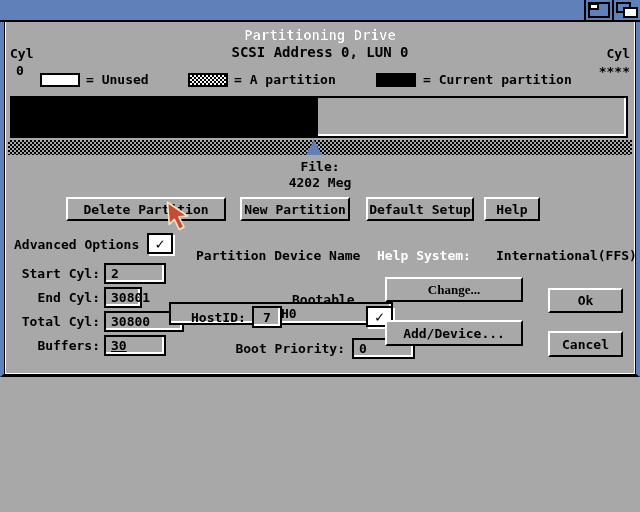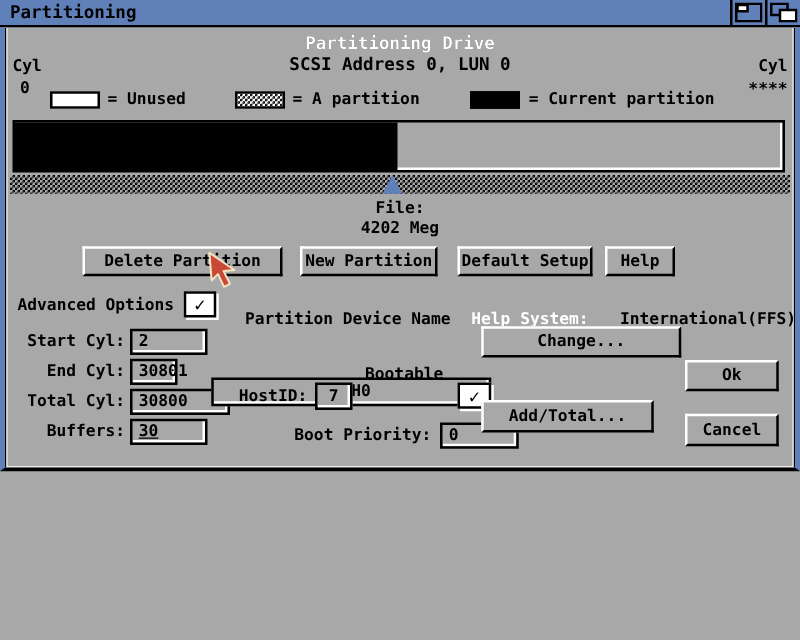--- a/index.html
+++ b/index.html
@@ -63,21 +63,20 @@
     border:2px solid #000;box-shadow:2px 2px 0 #fff;
     display:flex;align-items:center;justify-content:center;
     font-size:15px;cursor:pointer;}
   .rlabel{text-align:right;}
   .pointer{position:absolute;left:166px;top:201px;width:30px;height:33px;z-index:50;}
 </style>
 </head>
 <body>
 
 <div class="titlebar">
-  <div class="win-title">Partitioning</div>
   <div class="gadgets">
     <div class="gadget">
       <svg width="22" height="16" viewBox="0 0 22 16">
         <rect x="1" y="1" width="20" height="14" fill="none" stroke="#000" stroke-width="2"></rect>
         <rect x="2" y="2" width="8" height="5" fill="#fff" stroke="#000" stroke-width="2"></rect>
       </svg>
     </div>
     <div class="gadget">
       <svg width="22" height="16" viewBox="0 0 22 16">
         <rect x="1" y="1" width="13" height="9" fill="#6080ba" stroke="#000" stroke-width="2"></rect>
@@ -147,20 +146,20 @@
 <div class="checkbox" style="left:366px;top:306px;width:27px;height:21px;">
   <span>✓</span>
 </div>
 
 <div class="abs rlabel" style="left:160px;top:341px;width:185px;">Boot Priority:</div>
 <div class="field" style="left:352px;top:338px;width:63px;height:21px;">0</div>
 
 <div class="abs white" style="left:377px;top:248px;">Help System:</div>
 <div class="abs" style="left:496px;top:248px;">International(FFS)</div>
 
-<div class="btn" style="left:385px;top:261px;width:160px;height:25px;">Change...</div>
-<div class="btn" style="left:385px;top:320px;width:138px;height:26px;">Add/Total...</div>
+<div class="btn" style="left:385px;top:277px;width:138px;height:25px;font-family:Liberation Serif, serif;">Change...</div>
+<div class="btn" style="left:385px;top:320px;width:138px;height:26px;">Add/Device...</div>
 <div class="btn" style="left:548px;top:288px;width:75px;height:25px;">Ok</div>
 <div class="btn" style="left:548px;top:331px;width:75px;height:26px;">Cancel</div>
 
 <svg class="pointer" viewBox="0 0 10 11">
   <path d="M0.5,0.4 L7.2,5.0 L4.3,5.3 L6.0,8.7 L4.4,9.5 L2.8,6.1 L1.1,7.8 Z" fill="#c94936" stroke="#f2e4c2" stroke-width="0.55" stroke-linejoin="round"></path>
 </svg>
 
 </body></html>

